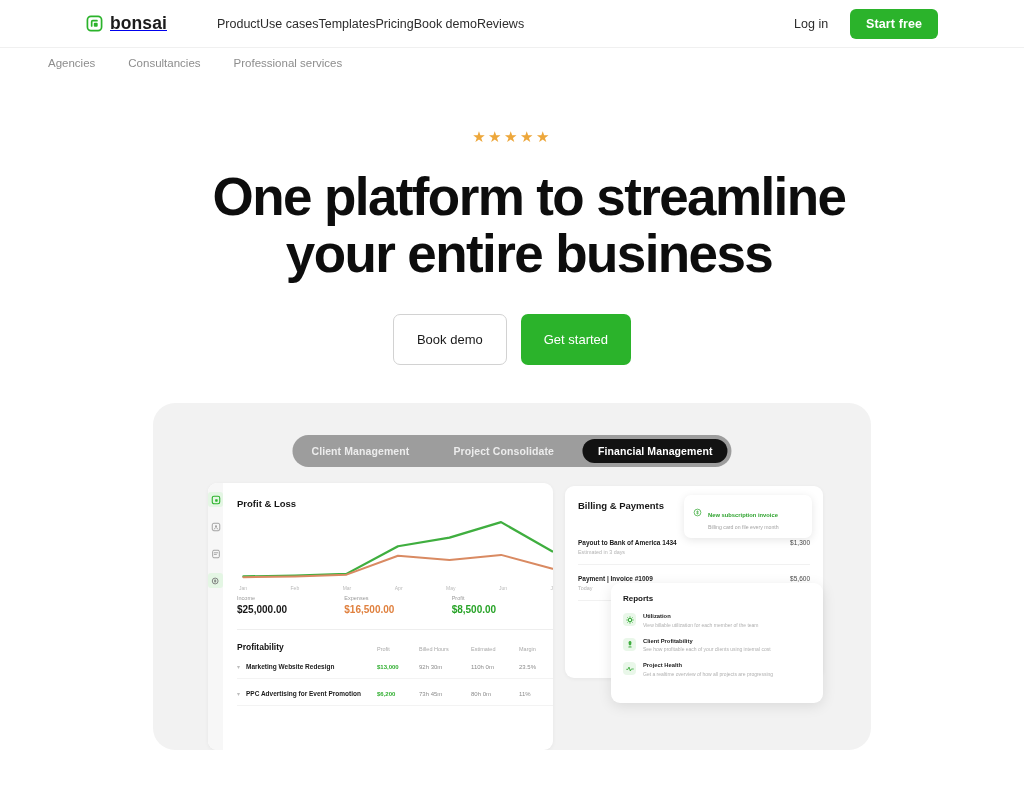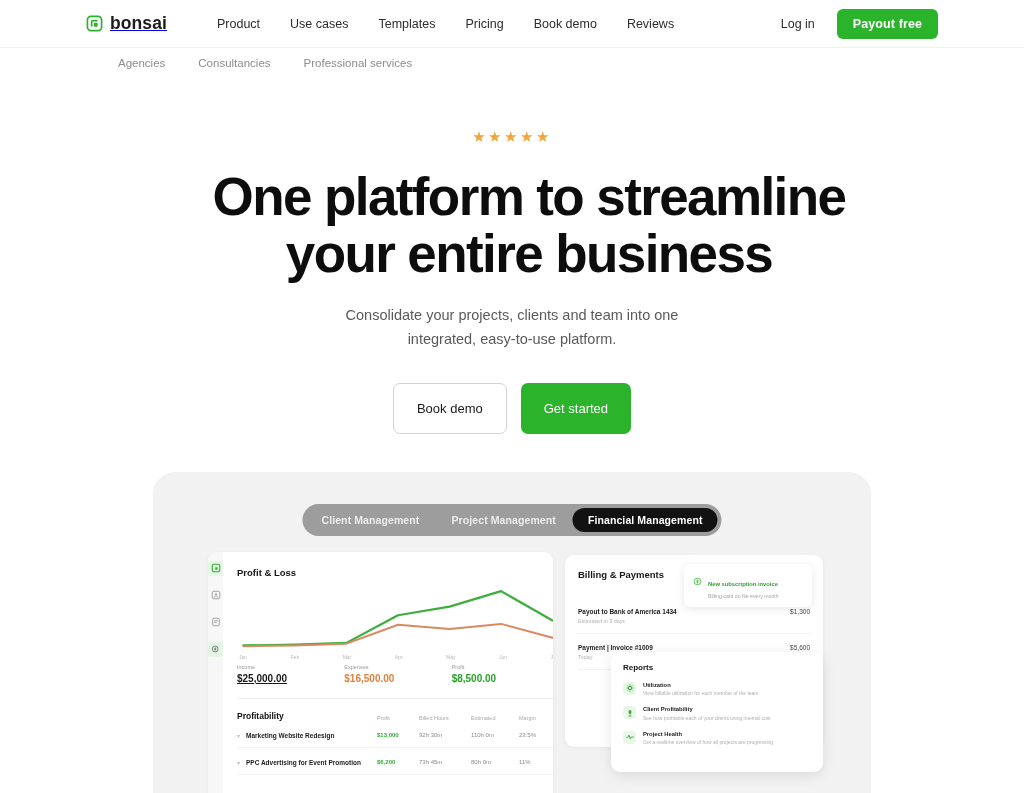--- a/index.html
+++ b/index.html
@@ -18,36 +18,36 @@
     display: flex;
     align-items: center;
     padding: 8px 86px;
     background: #fff;
   }
   .brand { display: flex; align-items: center; gap: 7px; margin-right: 50px; }
   .brand-mark { width: 17px; height: 17px; flex: 0 0 17px; }
   .brand-name {
     font-size: 17.5px; font-weight: 700; letter-spacing: .1px; color: #1c1c1c;
   }
-  .mainmenu { display: flex; align-items: center; gap: 30px; }
+  .mainmenu { display: flex; align-items: center; }
   .mainmenu a {
     font-size: 12.5px; color: #2c2c2c; text-decoration: none; white-space: nowrap;
   }
   .nav-right { margin-left: auto; display: flex; align-items: center; gap: 22px; }
   .login-link { font-size: 12.5px; color: #2c2c2c; text-decoration: none; }
   .btn-start {
     background: #2bb32b; color: #fff; border: none; border-radius: 6px;
     font-size: 12.5px; font-weight: 700; padding: 8px 16px; cursor: pointer;
     font-family: inherit; letter-spacing: .1px;
   }
 
   
   .subnav {
     height: 30px; display: flex; align-items: center;
-    padding: 0 118px; gap: 33px;
+    padding: 0 48px; gap: 33px;
     border-top: 1px solid #f0f0f0;
   }
   .subnav a { font-size: 11.5px; color: #8d8d8d; text-decoration: none; }
 
   
   .hero { text-align: center; padding-top: 52px; }
   .stars { font-size: 15px; color: #eda73b; letter-spacing: 2.5px; line-height: 1; }
   .hero h1 {
     margin-top: 24px;
     font-size: 53px; line-height: 1.08; font-weight: 700;
@@ -73,21 +73,21 @@
 
   
   .showcase {
     margin: 38px auto 0; width: 718px; height: 347px;
     background: #f2f2f2; border-radius: 22px; position: relative;
     overflow: hidden;
   }
   .tabs {
     position: absolute; top: 32px; left: 50%; transform: translateX(-50%);
     background: #9d9d9d; border-radius: 999px; padding: 4px;
-    display: flex; gap: 2px;
+    display: flex; gap: 14px;
   }
   .tab {
     font-size: 10.5px; font-weight: 700; color: #ececec;
     padding: 6px 15px; border-radius: 999px; cursor: pointer;
     white-space: nowrap; letter-spacing: .1px; border: none; background: transparent;
     font-family: inherit;
   }
   .tab.active { background: #121212; color: #fff; }
 
   
@@ -116,21 +116,21 @@
   .chart-wrap { margin-top: 4px; position: relative; height: 70px; }
   .chart-wrap svg { display: block; width: 100%; height: 70px; }
   .x-labels {
     display: flex; justify-content: space-between;
     font-size: 5px; color: #b9b9b9; margin-top: 2px; padding: 0 2px;
   }
   .kpis { display: flex; margin-top: 12px; }
   .kpi { width: 33.33%; }
   .kpi-label { font-size: 5.5px; color: #9a9a9a; }
   .kpi-value { font-size: 10px; font-weight: 700; margin-top: 3px; }
-  .kpi-value.income { color: #181818; text-decoration: underline; }
+  .kpi-value.income { color: #181818; }
   .kpi-value.expenses { color: #e0813f; }
   .kpi-value.profit { color: #27a327; }
 
   .prof-sep { margin-top: 14px; border-top: 1px solid #eeeeee; }
   .prof-head {
     display: flex; align-items: flex-end; margin-top: 12px;
   }
   .prof-head .ph-title { font-size: 8.5px; font-weight: 700; width: 140px; }
   .prof-col {
     font-size: 5.5px; color: #a9a9a9; text-align: left;
@@ -202,51 +202,47 @@
     <a href="#">Product</a>
     <a href="#">Use cases</a>
     <a href="#">Templates</a>
     <a href="#">Pricing</a>
     <a href="#">Book demo</a>
     <a href="#">Reviews</a>
   </nav>
 
   <div class="nav-right">
     <a class="login-link" href="#">Log in</a>
-    <button class="btn-start">Payout free</button>
+    <button class="btn-start">Start free</button>
   </div>
 </header>
 
 <nav class="subnav">
   <a href="#">Agencies</a>
   <a href="#">Consultancies</a>
   <a href="#">Professional services</a>
 </nav>
 
 <section class="hero">
   <div class="stars">★★★★★</div>
   <h1>
     <span>One platform to streamline</span><br>
     <span>your entire business</span>
   </h1>
-  <p class="hero-sub">
-    <span>Consolidate your projects, clients and team into one</span><br>
-    <span>integrated, easy-to-use platform.</span>
-  </p>
   <div class="cta-row">
     <button class="btn-demo">Book demo</button>
     <button class="btn-get">Get started</button>
   </div>
 </section>
 
 <section class="showcase">
 
   <div class="tabs">
     <button class="tab">Client Management</button>
-    <button class="tab">Project Management</button>
+    <button class="tab">Project Consolidate</button>
     <button class="tab active">Financial Management</button>
   </div>
 
   <div class="dash">
 
     <div class="dash-left">
       <div class="dash-rail">
         <span class="rail-ico on">
           <svg viewBox="0 0 24 24" width="10" height="10" fill="none">
             <rect x="3" y="3" width="18" height="18" rx="4" stroke="#2bb32b" stroke-width="2.6"></rect>

